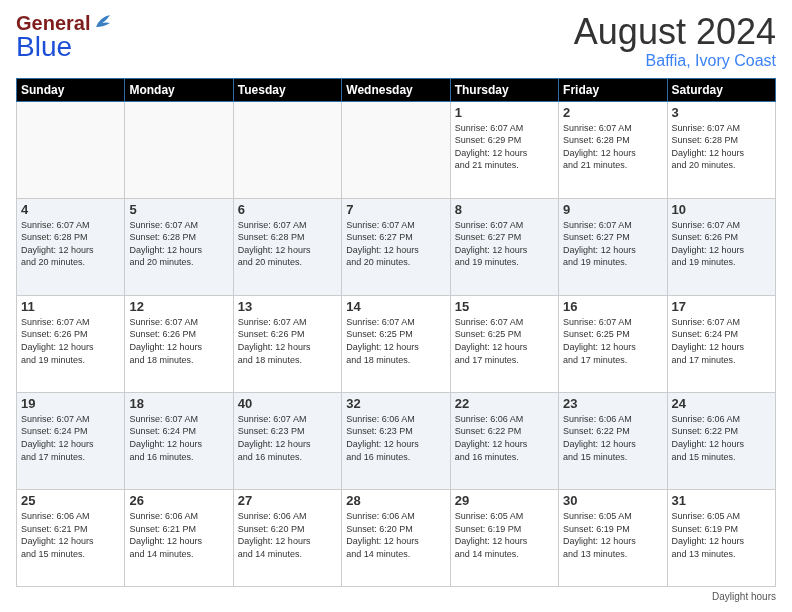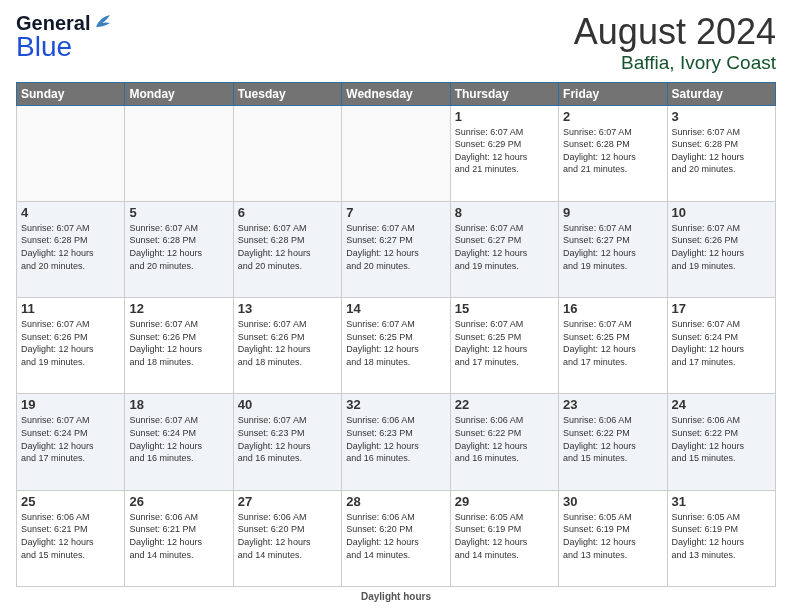--- a/index.html
+++ b/index.html
@@ -32,32 +32,32 @@
       text-align: right;
     }
     .main-title {
       font-size: 36px;
       font-weight: normal;
       color: #333;
       line-height: 1.1;
       margin-left: 8px;
     }
     .subtitle {
-      font-size: 19px;
-      color: #14532d;
+      font-size: 16px;
+      color: #3b82f6;
     }
     .calendar {
       flex: 1;
       border: 1px solid #ccc;
       border-collapse: collapse;
       width: 100%;
       table-layout: fixed;
     }
     .calendar th {
-      background-color: #737373;
+      background-color: #000000;
       color: #fff;
       font-size: 12px;
       font-weight: bold;
       padding: 4px 4px;
       text-align: left;
       border: 1px solid #2e6da4;
     }
     .calendar td {
       vertical-align: top;
       border: 1px solid #ccc;
@@ -81,32 +81,31 @@
     }
     .day-detail {
       font-size: 9px;
       color: #333;
       line-height: 1.4;
     }
     .footer-note {
       font-size: 10px;
       color: #555;
       margin-top: 4px;
-      text-align: center;
-      font-weight: bold;
+      text-align: right;
     }
   </style>
 </head>
 <body>
 
 <div class="page">
   <div class="header">
     <div class="logo">
       <div style="display:flex;align-items:center;">
-        <span style="font-size:20px;font-weight:bold;color:#0f172a;">General</span>
+        <span style="font-size:20px;font-weight:bold;color:#7f1d1d;">General</span>
         <svg width="22" height="18" viewBox="0 0 22 18" style="margin-left:2px;margin-top:-4px;">
           <path d="M4,14 Q8,4 18,2 Q14,8 10,10 Q14,9 18,10 Q12,14 4,14Z" fill="#3a7fc1"></path>
         </svg>
       </div>
       <span style="font-size:28px;font-weight:normal;color:#1d4ed8;margin-top:-4px;">Blue</span>
     </div>
     <div class="title-block">
       <div class="main-title">August 2024</div>
       <div class="subtitle">Baffia, Ivory Coast</div>
     </div>

